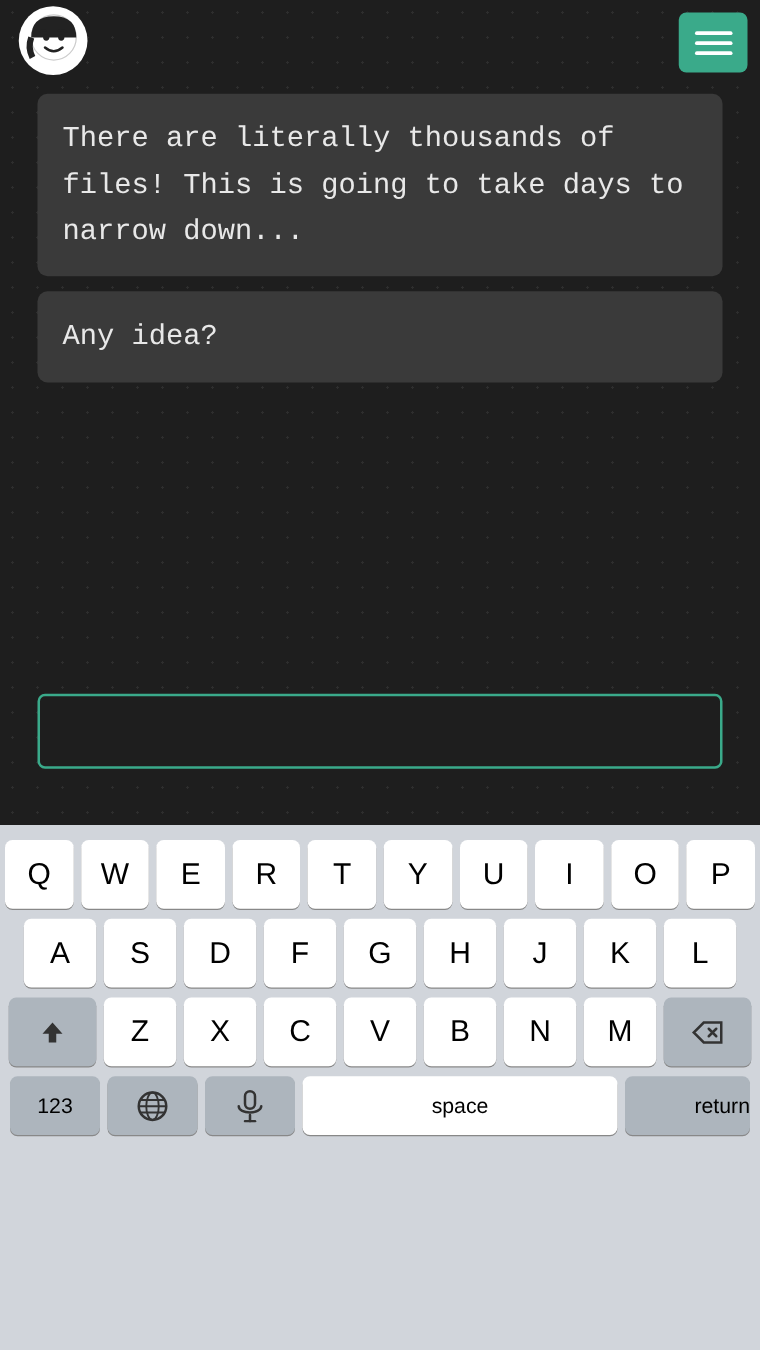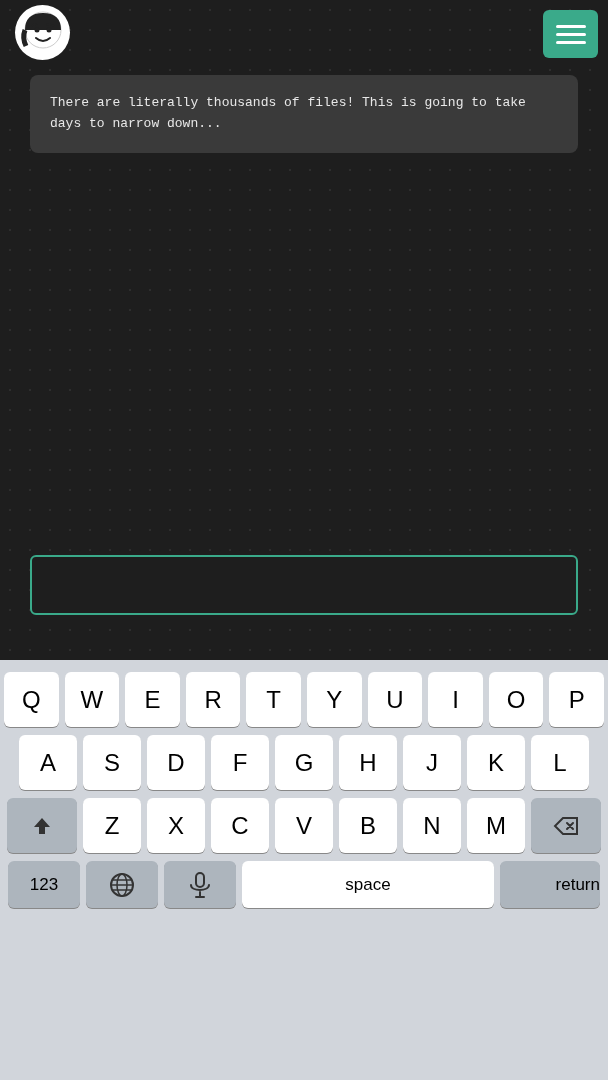--- a/index.html
+++ b/index.html
@@ -81,21 +81,21 @@
       left: 30px;
       right: 30px;
     }
 
     .chat-bubble {
       background: #3a3a3a;
       border-radius: 8px;
       padding: 18px 20px;
       margin-bottom: 12px;
       font-family: 'Courier New', Courier, monospace;
-      font-size: 13px;
+      font-size: 23px;
       line-height: 1.6;
       color: #e8e8e8;
     }
 
     
     #input-area {
       position: absolute;
       top: 555px;
       left: 30px;
       right: 30px;
@@ -245,20 +245,23 @@
     <div id="menu-button">
       <div class="menu-line"></div>
       <div class="menu-line"></div>
       <div class="menu-line"></div>
     </div>
   </div>
 
   <div id="chat-area">
     <div class="chat-bubble">
       <span>There are literally thousands of files! This is going to take days to narrow down...</span>
+    </div>
+    <div class="chat-bubble">
+      <span>Any idea?</span>
     </div>
   </div>
 
   <div id="input-area">
     <input type="text" id="text-input" value="" style="">
   </div>
 
   <div id="keyboard">
 
     <div class="key-row">

